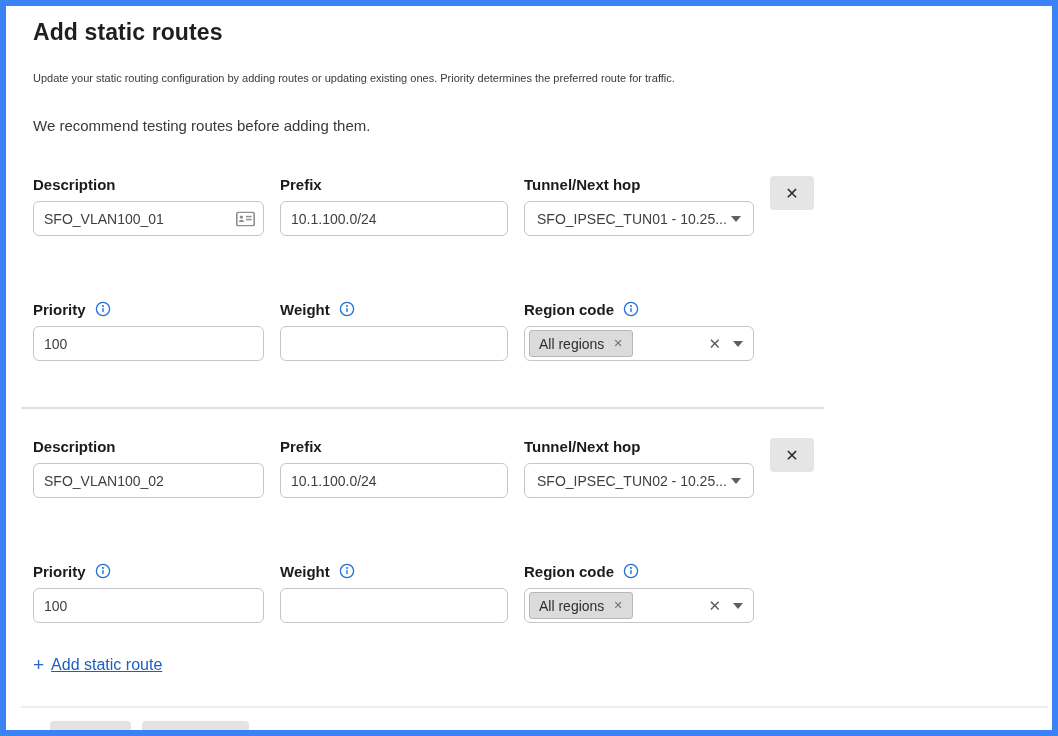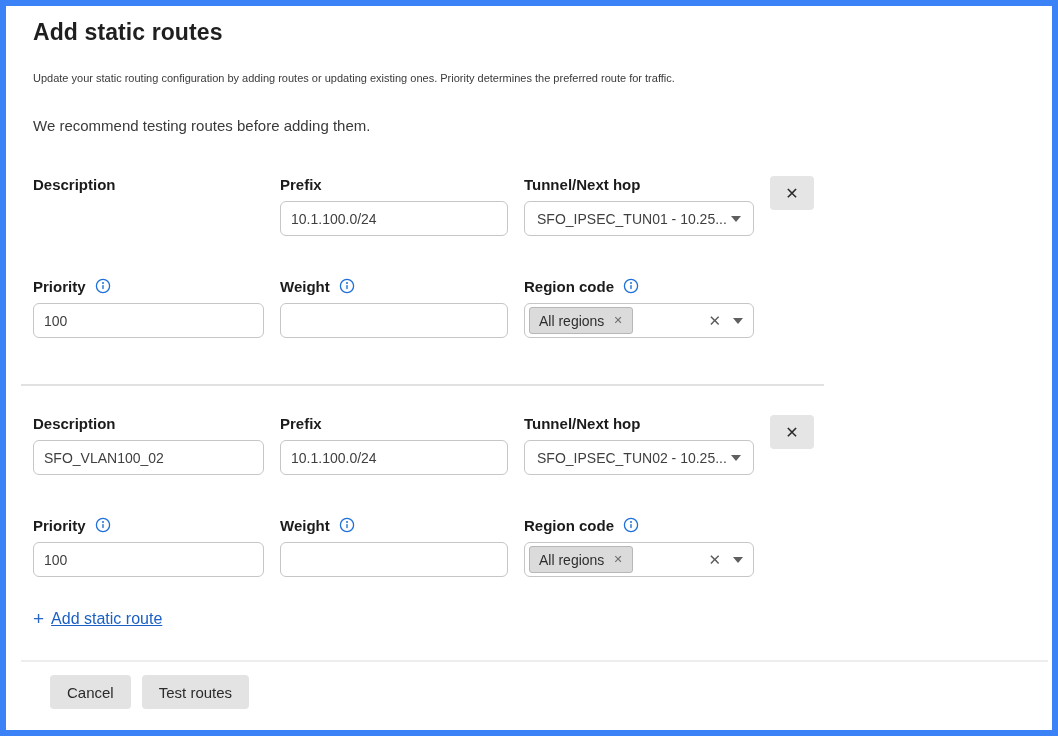--- a/index.html
+++ b/index.html
@@ -32,21 +32,21 @@
     margin-top: 33px;
     font-size: 15px;
     color: #3a3a3a;
   }
   .field-row {
     display: flex;
     gap: 16px;
     align-items: flex-start;
   }
   .row-1 { margin-top: 41px; }
-  .row-2 { margin-top: 41px; }
+  .row-2 { margin-top: 64px; }
   .field { display: flex; flex-direction: column; }
   .col-a { width: 231px; }
   .col-b { width: 228px; }
   .col-c { width: 230px; }
   .field-label {
     display: flex;
     align-items: center;
     gap: 9px;
     font-size: 15px;
     font-weight: 700;
@@ -195,20 +195,32 @@
 
   <p class="intro-text">Update your static routing configuration by adding routes or updating existing ones. Priority determines the preferred route for traffic.</p>
   <p class="note-text">We recommend testing routes before adding them.</p>
 
   <div class="route-section first">
     <div class="field-row row-1">
       <div class="field col-a">
         <div class="field-label">
           <span>Description</span>
         </div>
+        <div class="input-wrap">
+          <input class="text-input" type="text" value="SFO_VLAN100_01" style="">
+          <span class="autofill-icon">
+            <svg width="19" height="15" viewBox="0 0 19 15">
+              <rect x="0.8" y="0.8" width="17.4" height="13.4" rx="1.8" fill="none" stroke="#8f8f8f" stroke-width="1.6"></rect>
+              <circle cx="5.4" cy="5.6" r="1.7" fill="#8f8f8f"></circle>
+              <path d="M2.8 10.6c0-1.4 1.2-2.3 2.6-2.3s2.6 0.9 2.6 2.3z" fill="#8f8f8f"></path>
+              <rect x="10" y="4.3" width="5.6" height="1.5" fill="#8f8f8f"></rect>
+              <rect x="10" y="7.3" width="5.6" height="1.5" fill="#8f8f8f"></rect>
+            </svg>
+          </span>
+        </div>
       </div>
       <div class="field col-b">
         <div class="field-label">
           <span>Prefix</span>
         </div>
         <input class="text-input" type="text" value="10.1.100.0/24" style="">
       </div>
       <div class="field col-c">
         <div class="field-label">
           <span>Tunnel/Next hop</span>

